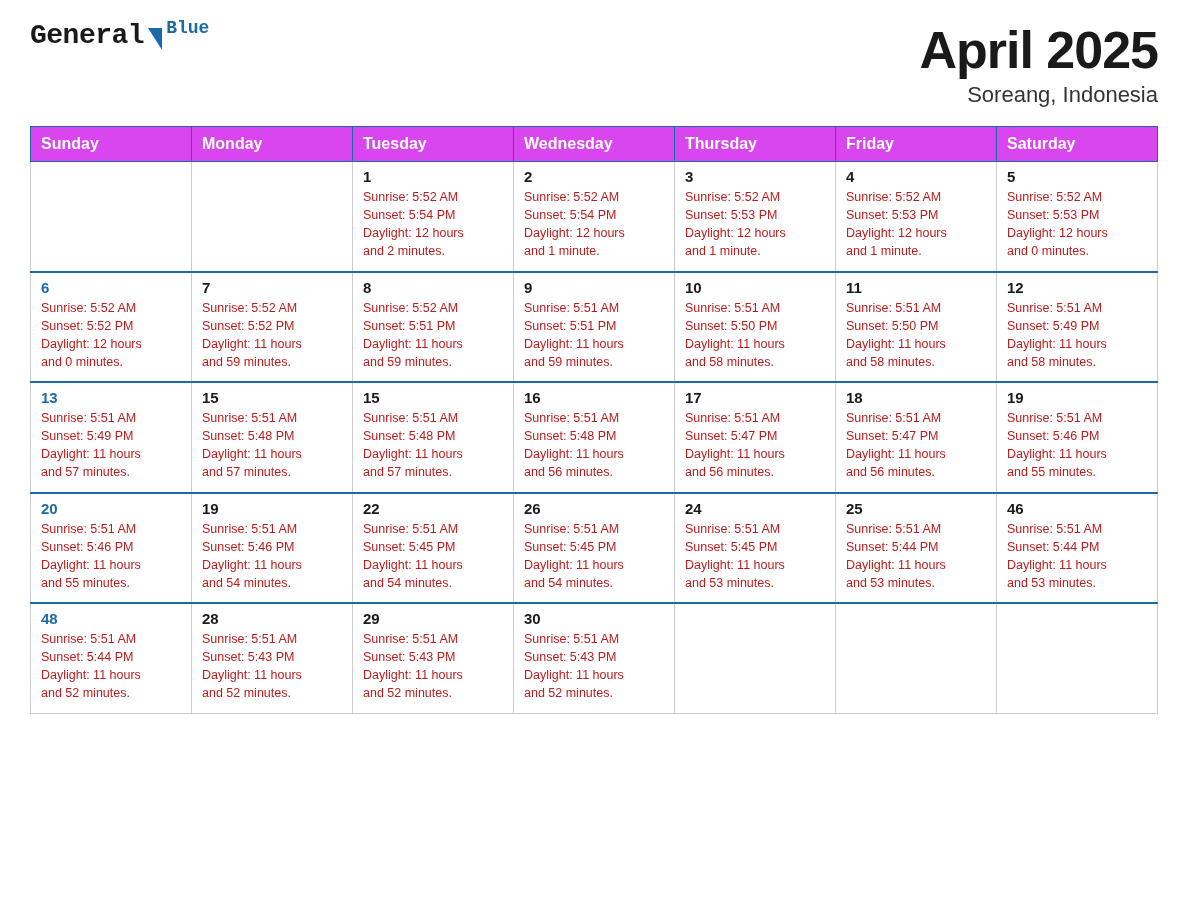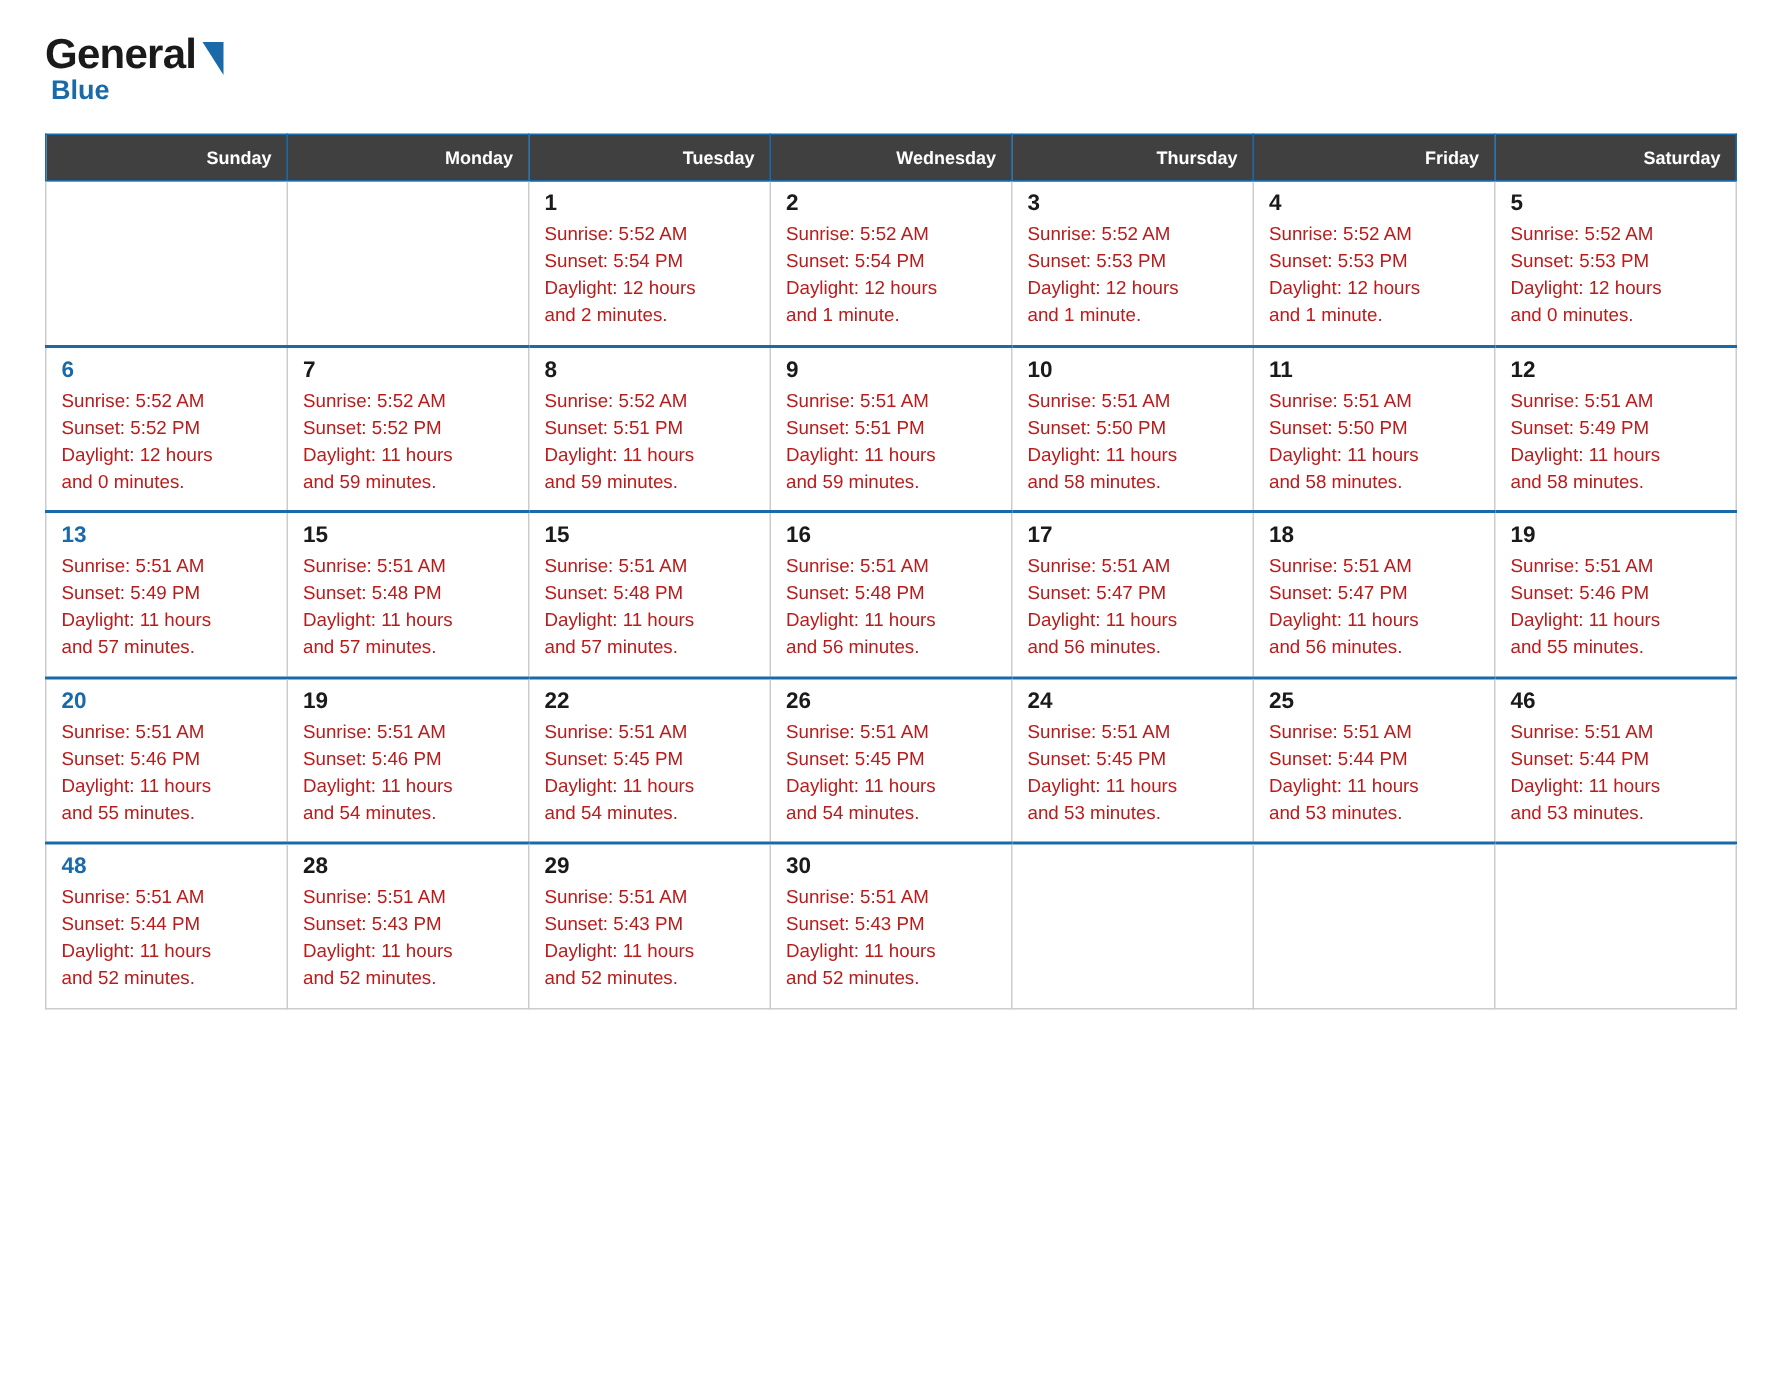--- a/index.html
+++ b/index.html
@@ -12,22 +12,22 @@
       min-height: 918px;
     }
     .header-area {
       display: flex;
       justify-content: space-between;
       align-items: flex-start;
       margin-bottom: 18px;
     }
     .logo {
       display: flex;
-      flex-direction: column;
       align-items: flex-start;
+      font-family: Liberation Mono, monospace;
     }
     .logo-top {
       display: flex;
       align-items: center;
     }
     .logo-general {
       font-size: 28px;
       font-weight: bold;
       color: #1a1a1a;
       letter-spacing: -0.5px;
@@ -61,26 +61,26 @@
       font-size: 22px;
       color: #333;
       margin-top: 2px;
     }
     table {
       width: 100%;
       border-collapse: collapse;
       table-layout: fixed;
     }
     thead tr th {
-      background-color: #404040;
+      background-color: #d946ef;
       color: #fff;
-      font-size: 12px;
+      font-size: 16px;
       font-weight: bold;
       padding: 8px 10px;
-      text-align: right;
+      text-align: left;
       border: 1px solid #1a6aaa;
     }
     tbody tr td {
       vertical-align: top;
       padding: 6px 10px 10px 10px;
       border: 1px solid #ccc;
       font-size: 13px;
       color: #333;
       min-height: 80px;
       height: 90px;
@@ -107,20 +107,24 @@
 <body>
 
 <div class="header-area">
   <div class="logo">
     <div class="logo-top">
       <span class="logo-general">General</span>
       <div class="logo-arrow"></div>
     </div>
     <span class="logo-bottom">Blue</span>
   </div>
+  <div class="title-area">
+    <div class="month-title">April 2025</div>
+    <div class="location-title">Soreang, Indonesia</div>
+  </div>
 </div>
 
 <table>
   <thead>
     <tr>
     <th>Sunday</th>
         <th>Monday</th>
         <th>Tuesday</th>
         <th>Wednesday</th>
         <th>Thursday</th>

